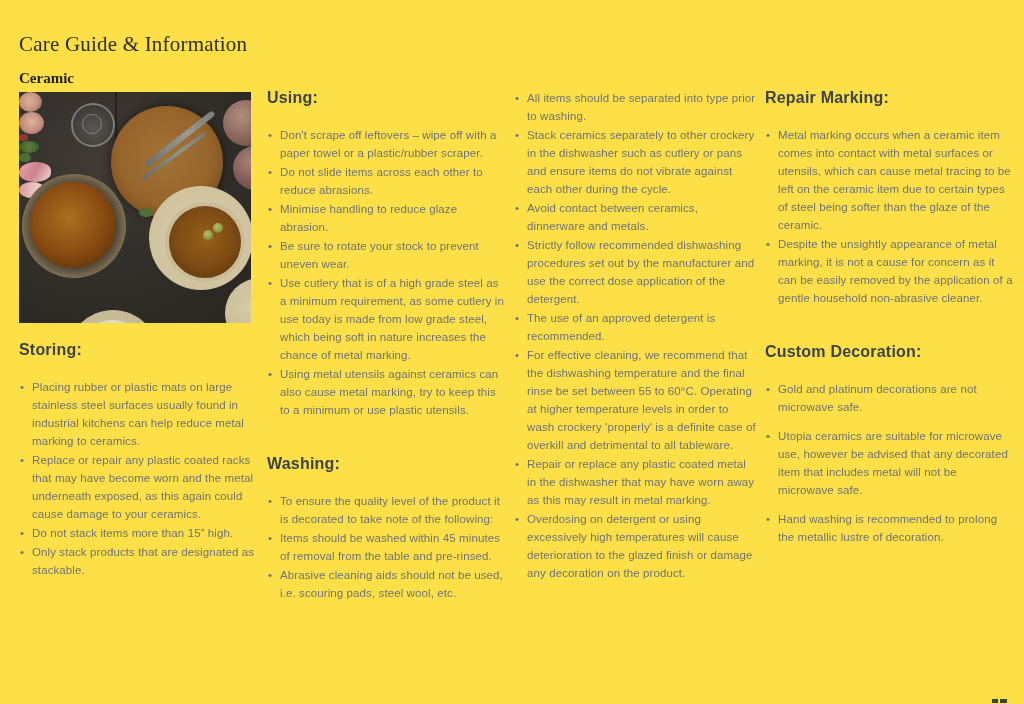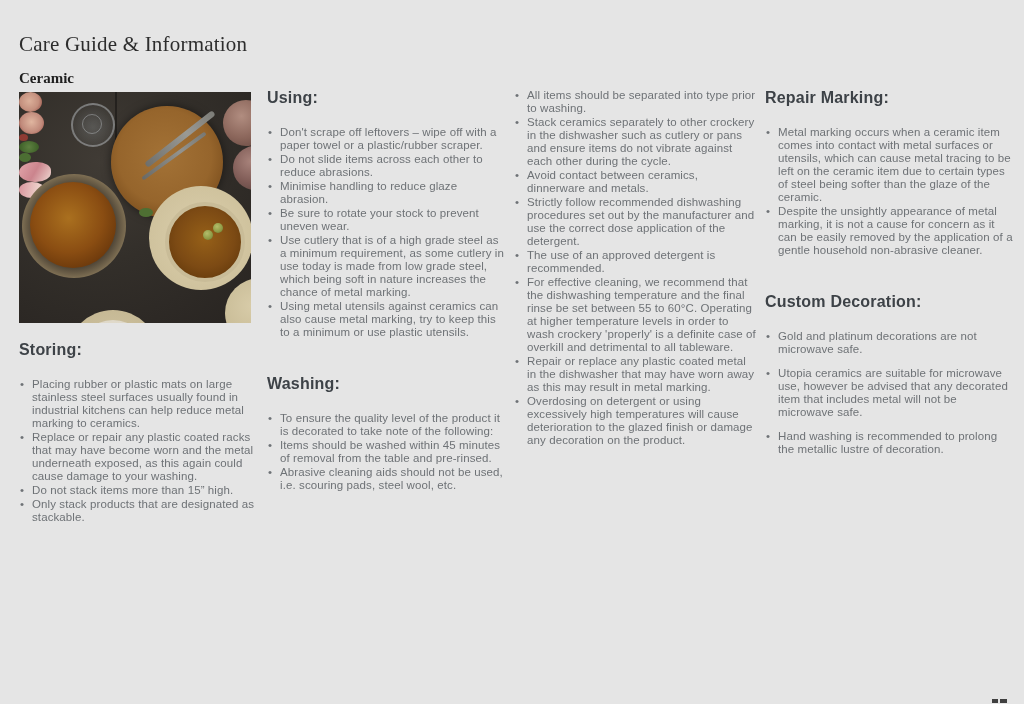--- a/index.html
+++ b/index.html
@@ -1,17 +1,17 @@
 <!DOCTYPE html>
 <html><head>
 <meta charset="utf-8">
 <style>
   html,body{margin:0;padding:0;background:#ffffff;}
   .page{
-    position:relative;width:1024px;height:704px;overflow:hidden;background:#e5e5e5;
+    position:relative;width:1024px;height:704px;overflow:hidden;background:#fde047;
     font-family:"Liberation Sans",sans-serif;
   }
   .page-title{
     position:absolute;left:19px;top:18px;
     font-family:"Liberation Serif","DejaVu Serif",serif;
     font-size:21px;font-weight:400;color:#2d2d2d;letter-spacing:.2px;
   }
   .page-subtitle{
     position:absolute;left:19px;top:58px;
     font-family:"Liberation Serif","DejaVu Serif",serif;
@@ -21,21 +21,21 @@
   .col1{left:19px;width:238px;top:92px;}
   .col2{left:267px;width:240px;top:89px;}
   .col3{left:514px;width:242px;top:89px;}
   .col4{left:765px;width:250px;top:89px;}
   .sec-heading{
     font-size:16px;font-weight:bold;color:#3d4247;letter-spacing:.2px;
     margin:0 0 19px 0;
   }
   ul.bullets{
     list-style:none;margin:0;padding:0;
-    font-size:11.5px;line-height:13px;color:#6e7276;letter-spacing:.1px;
+    font-size:11.5px;line-height:18px;color:#6e7276;letter-spacing:.1px;
   }
   ul.bullets li{position:relative;padding-left:13px;margin-bottom:1px;}
   ul.bullets li::before{content:"\2022";position:absolute;left:1px;top:0;color:#6e7276;}
   ul.bullets.spaced li{margin-bottom:11px;}
   .gap-heading{margin-top:36px;}
   
   .photo{
     position:relative;width:232px;height:231px;overflow:hidden;
     background:radial-gradient(circle at 35% 30%, #403b35 0%, #332f2a 45%, #282421 100%);
   }
@@ -157,21 +157,21 @@
       <div class="circ corner-plate"></div>
       <div class="circ cream-stack"></div>
       <div class="circ white-plate"></div>
       <div class="ham1"></div>
       <div class="ham2"></div>
 
     </div>
     <h3 class="sec-heading" style="margin-top:18px;">Storing:</h3>
     <ul class="bullets">
         <li>Placing rubber or plastic mats on large stainless steel surfaces usually found in industrial kitchens can help reduce metal marking to ceramics.</li>
-        <li>Replace or repair any plastic coated racks that may have become worn and the metal underneath exposed, as this again could cause damage to your washing.</li>
+        <li>Replace or repair any plastic coated racks that may have become worn and the metal underneath exposed, as this again could cause damage to your ceramics.</li>
         <li>Do not stack items more than 15” high.</li>
         <li>Only stack products that are designated as stackable.</li>
       </ul>
   </div>
 
   <div class="col col2">
     <h3 class="sec-heading">Using:</h3>
     <ul class="bullets">
         <li>Don't scrape off leftovers – wipe off with a paper towel or a plastic/rubber scraper.</li>
         <li>Do not slide items across each other to reduce abrasions.</li>

